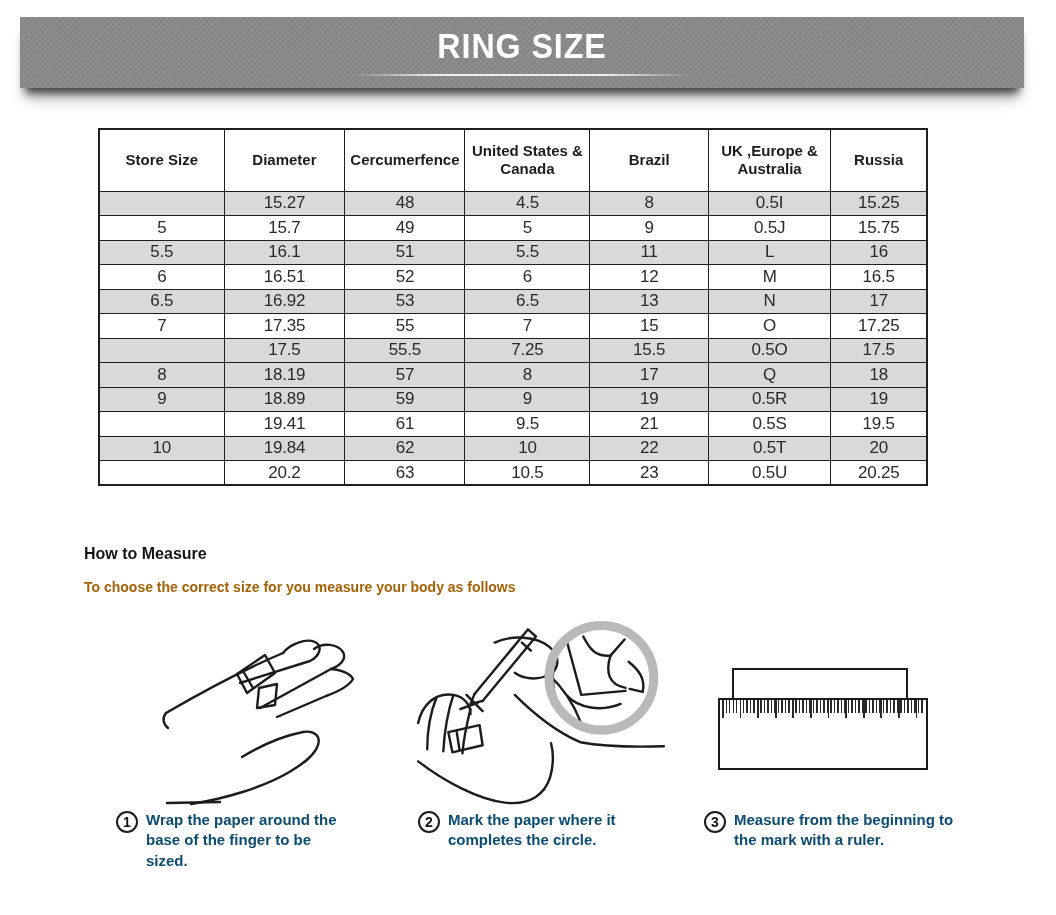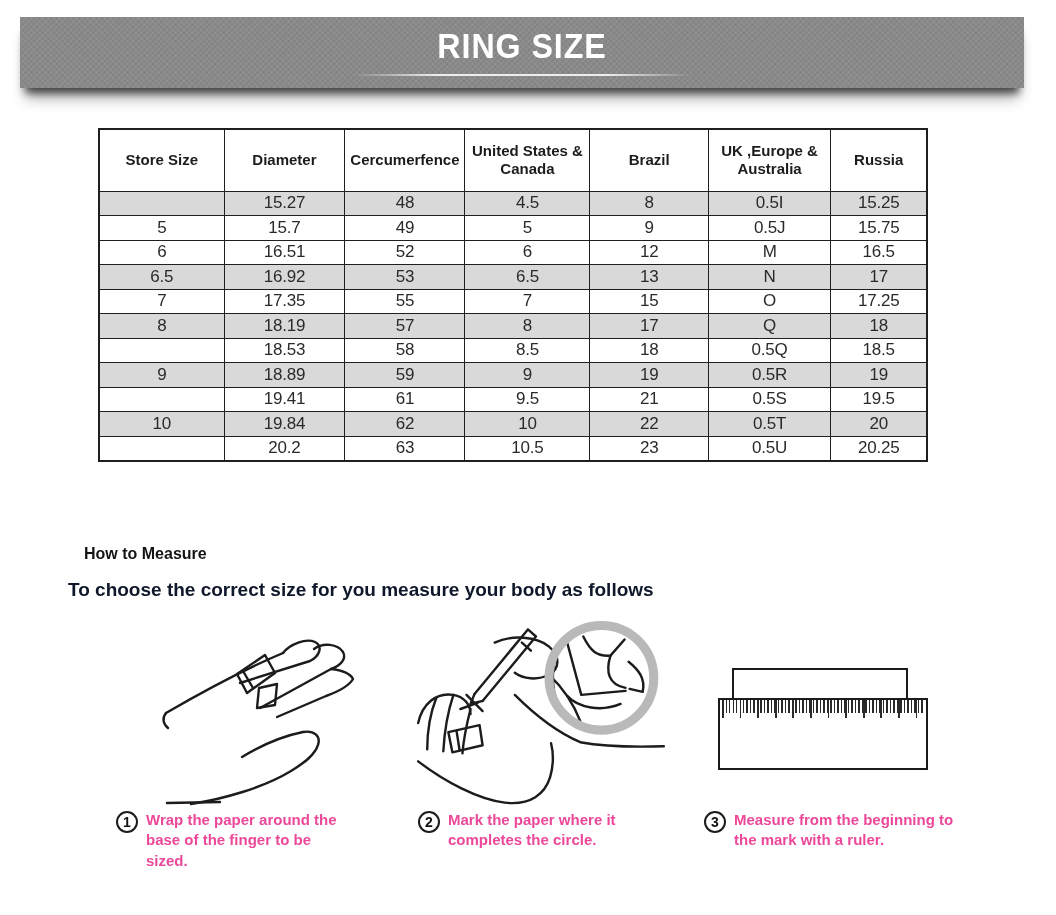--- a/index.html
+++ b/index.html
@@ -83,24 +83,24 @@
   
   .htm-heading {
     position: absolute;
     left: 84px; top: 545px;
     font-size: 16px;
     font-weight: 600;
     color: #141414;
   }
   .htm-sub {
     position: absolute;
-    left: 68px; top: 579px;
-    font-size: 19px;
+    left: 84px; top: 579px;
+    font-size: 14px;
     font-weight: 700;
-    color: #0f172a;
+    color: #a16207;
   }
 
   
   .illo { position: absolute; }
   .illo svg { display: block; }
 
   .ruler-wrap { position: absolute; left: 716px; top: 660px; width: 220px; height: 114px; }
   .paper-strip {
     position: absolute; left: 16px; top: 8px;
     width: 176px; height: 33px;
@@ -138,21 +138,21 @@
     border-radius: 50%;
     font-size: 14px;
     font-weight: 700;
     color: #111111;
     display: flex; align-items: center; justify-content: center;
   }
   .step-text {
     font-size: 15px;
     font-weight: 700;
     line-height: 1.35;
-    color: #ec4899;
+    color: #0c4a6e;
   }
   .step-1 { left: 116px; } .step-1 .step-text { width: 200px; }
   .step-2 { left: 418px; } .step-2 .step-text { width: 182px; }
   .step-3 { left: 704px; } .step-3 .step-text { width: 232px; }
 </style>
 </head>
 <body>
 
 <div class="page">
 
@@ -185,20 +185,29 @@
         </tr>
         <tr>
           <td>5</td>
           <td>15.7</td>
           <td>49</td>
           <td>5</td>
           <td>9</td>
           <td>0.5J</td>
           <td>15.75</td>
         </tr>
+        <tr class="shaded">
+          <td>5.5</td>
+          <td>16.1</td>
+          <td>51</td>
+          <td>5.5</td>
+          <td>11</td>
+          <td>L</td>
+          <td>16</td>
+        </tr>
         <tr>
           <td>6</td>
           <td>16.51</td>
           <td>52</td>
           <td>6</td>
           <td>12</td>
           <td>M</td>
           <td>16.5</td>
         </tr>
         <tr class="shaded">
@@ -213,36 +222,36 @@
         <tr>
           <td>7</td>
           <td>17.35</td>
           <td>55</td>
           <td>7</td>
           <td>15</td>
           <td>O</td>
           <td>17.25</td>
         </tr>
         <tr class="shaded">
+          <td></td>
+          <td>17.5</td>
+          <td>55.5</td>
+          <td>7.25</td>
+          <td>15.5</td>
+          <td>0.5O</td>
+          <td>17.5</td>
+        </tr>
+        <tr class="shaded">
           <td>8</td>
           <td>18.19</td>
           <td>57</td>
           <td>8</td>
           <td>17</td>
           <td>Q</td>
           <td>18</td>
-        </tr>
-        <tr>
-          <td></td>
-          <td>18.53</td>
-          <td>58</td>
-          <td>8.5</td>
-          <td>18</td>
-          <td>0.5Q</td>
-          <td>18.5</td>
         </tr>
         <tr class="shaded">
           <td>9</td>
           <td>18.89</td>
           <td>59</td>
           <td>9</td>
           <td>19</td>
           <td>0.5R</td>
           <td>19</td>
         </tr>

